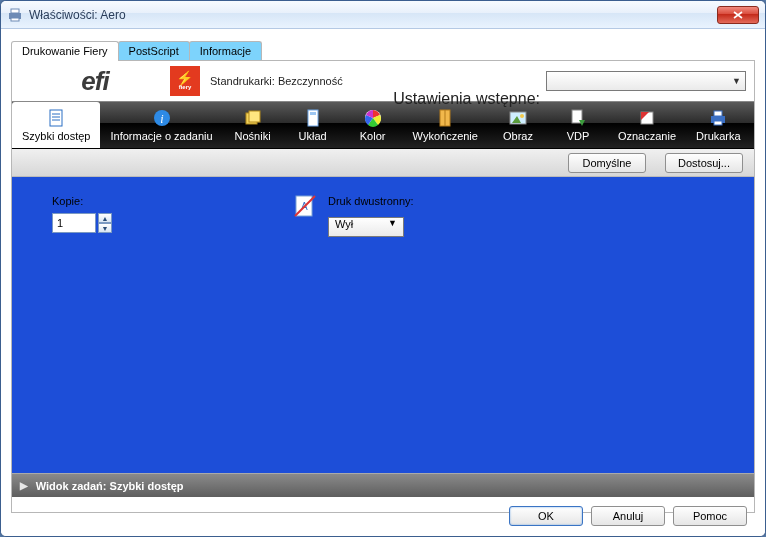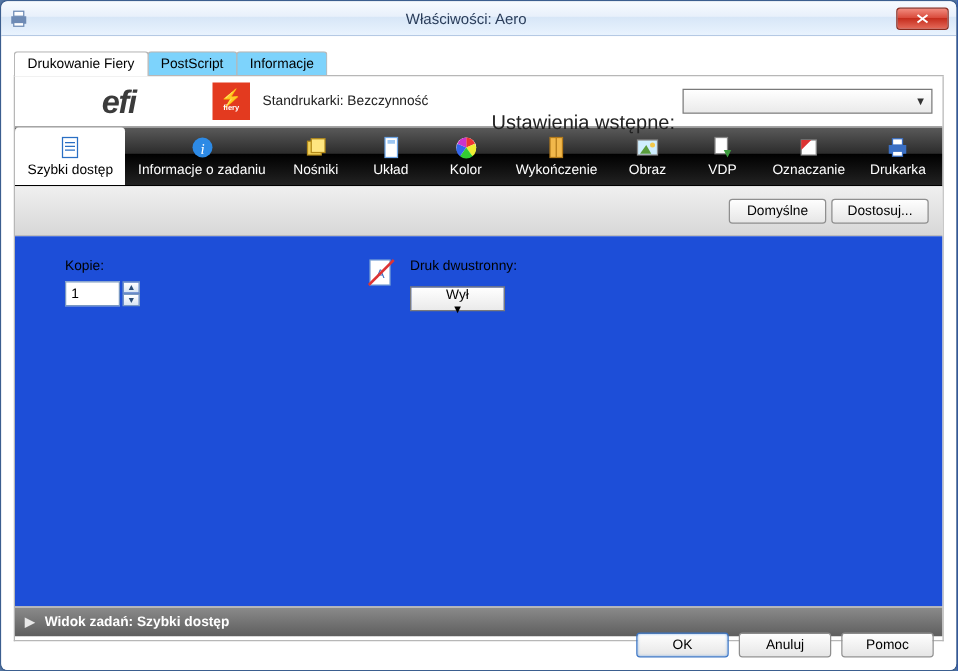--- a/index.html
+++ b/index.html
@@ -20,21 +20,20 @@
     box-shadow: 0 0 4px rgba(0,0,0,0.3);
     overflow: hidden;
   }
   .titlebar {
     height: 28px;
     background: linear-gradient(to bottom, #f7fbff 0%, #e8f0fb 45%, #d7e6f7 46%, #e9f3fe 100%);
     border-bottom: 1px solid #b5c9e4;
     display: flex;
     align-items: center;
     padding: 0 6px;
-    text-align: center;
   }
   .titlebar .icon { width:16px; height:16px; margin-right:6px; }
   .titlebar .title { color:#2a3d5a; font-size:12px; flex:1; }
   .close-btn {
     width:42px; height:18px;
     background: linear-gradient(to bottom, #f18b7e, #d94b3c 45%, #c42a1a 46%, #e46a5a);
     border:1px solid #8a2a1d; border-radius:3px;
     color:#fff; display:flex; align-items:center; justify-content:center;
     font-weight:bold; font-size:10px;
   }
@@ -111,24 +110,24 @@
     cursor:default;
     min-width:60px;
   }
   .tool-item.active {
     background:#fff; color:#000;
     border-top-left-radius:3px; border-top-right-radius:3px;
   }
   .tool-item .ticon { width:20px; height:20px; margin-bottom:2px;}
   .subbar {
     background: linear-gradient(to bottom, #f0f0f0, #d7d7d7);
-    height:40px;
+    height:28px;
     border-bottom:1px solid #bbb;
     display:flex; align-items:center; justify-content:flex-end;
-    padding:0 11px; gap:4px;
+    padding:0 11px; gap:19px;
   }
   .wbtn {
     height:20px; min-width:78px;
     border:1px solid #8f8f8f; border-radius:3px;
     background:linear-gradient(#fefefe,#e6e6e6);
     font-size:11px; text-align:center; line-height:18px;
     padding:0 10px; cursor:default;
   }
   .panel-body {
     height:296px; background:#1d4ed8;
@@ -147,22 +146,22 @@
     width:14px; height:10px; border:1px solid #7a99c2;
     background:linear-gradient(#fff,#d8e5f3);
     font-size:7px; display:flex; align-items:center; justify-content:center;
     color:#2a4d78;
   }
   .duplex-col { display:flex; margin-left:180px;}
   .duplex-icon { width:26px; height:26px; margin-right:10px; margin-top:-2px;}
   .duplex-combo {
     width:76px; height:20px; border:1px solid #7a7a7a;
     background:linear-gradient(#fff,#eaeaea);
-    display:flex; align-items:center; justify-content:space-between;
-    padding:0 6px; font-size:11px; margin-top:4px;flex-direction:column;
+    display:flex; align-items:flex-start; justify-content:space-between;
+    padding:0 6px; font-size:11px; margin-top:4px;
   }
   .duplex-combo .caret { font-size:9px;}
   .task-view-bar {
     height:24px;
     background: linear-gradient(to bottom, #8a8a8a, #5e5e5e);
     color:#fff; font-size:11px; font-weight:bold;
     display:flex; align-items:center; padding:0 8px;
     border-top:1px solid #aaa;
   }
   .task-view-bar .chev { font-size:10px; margin-right:8px; color:#e8e8e8;}

